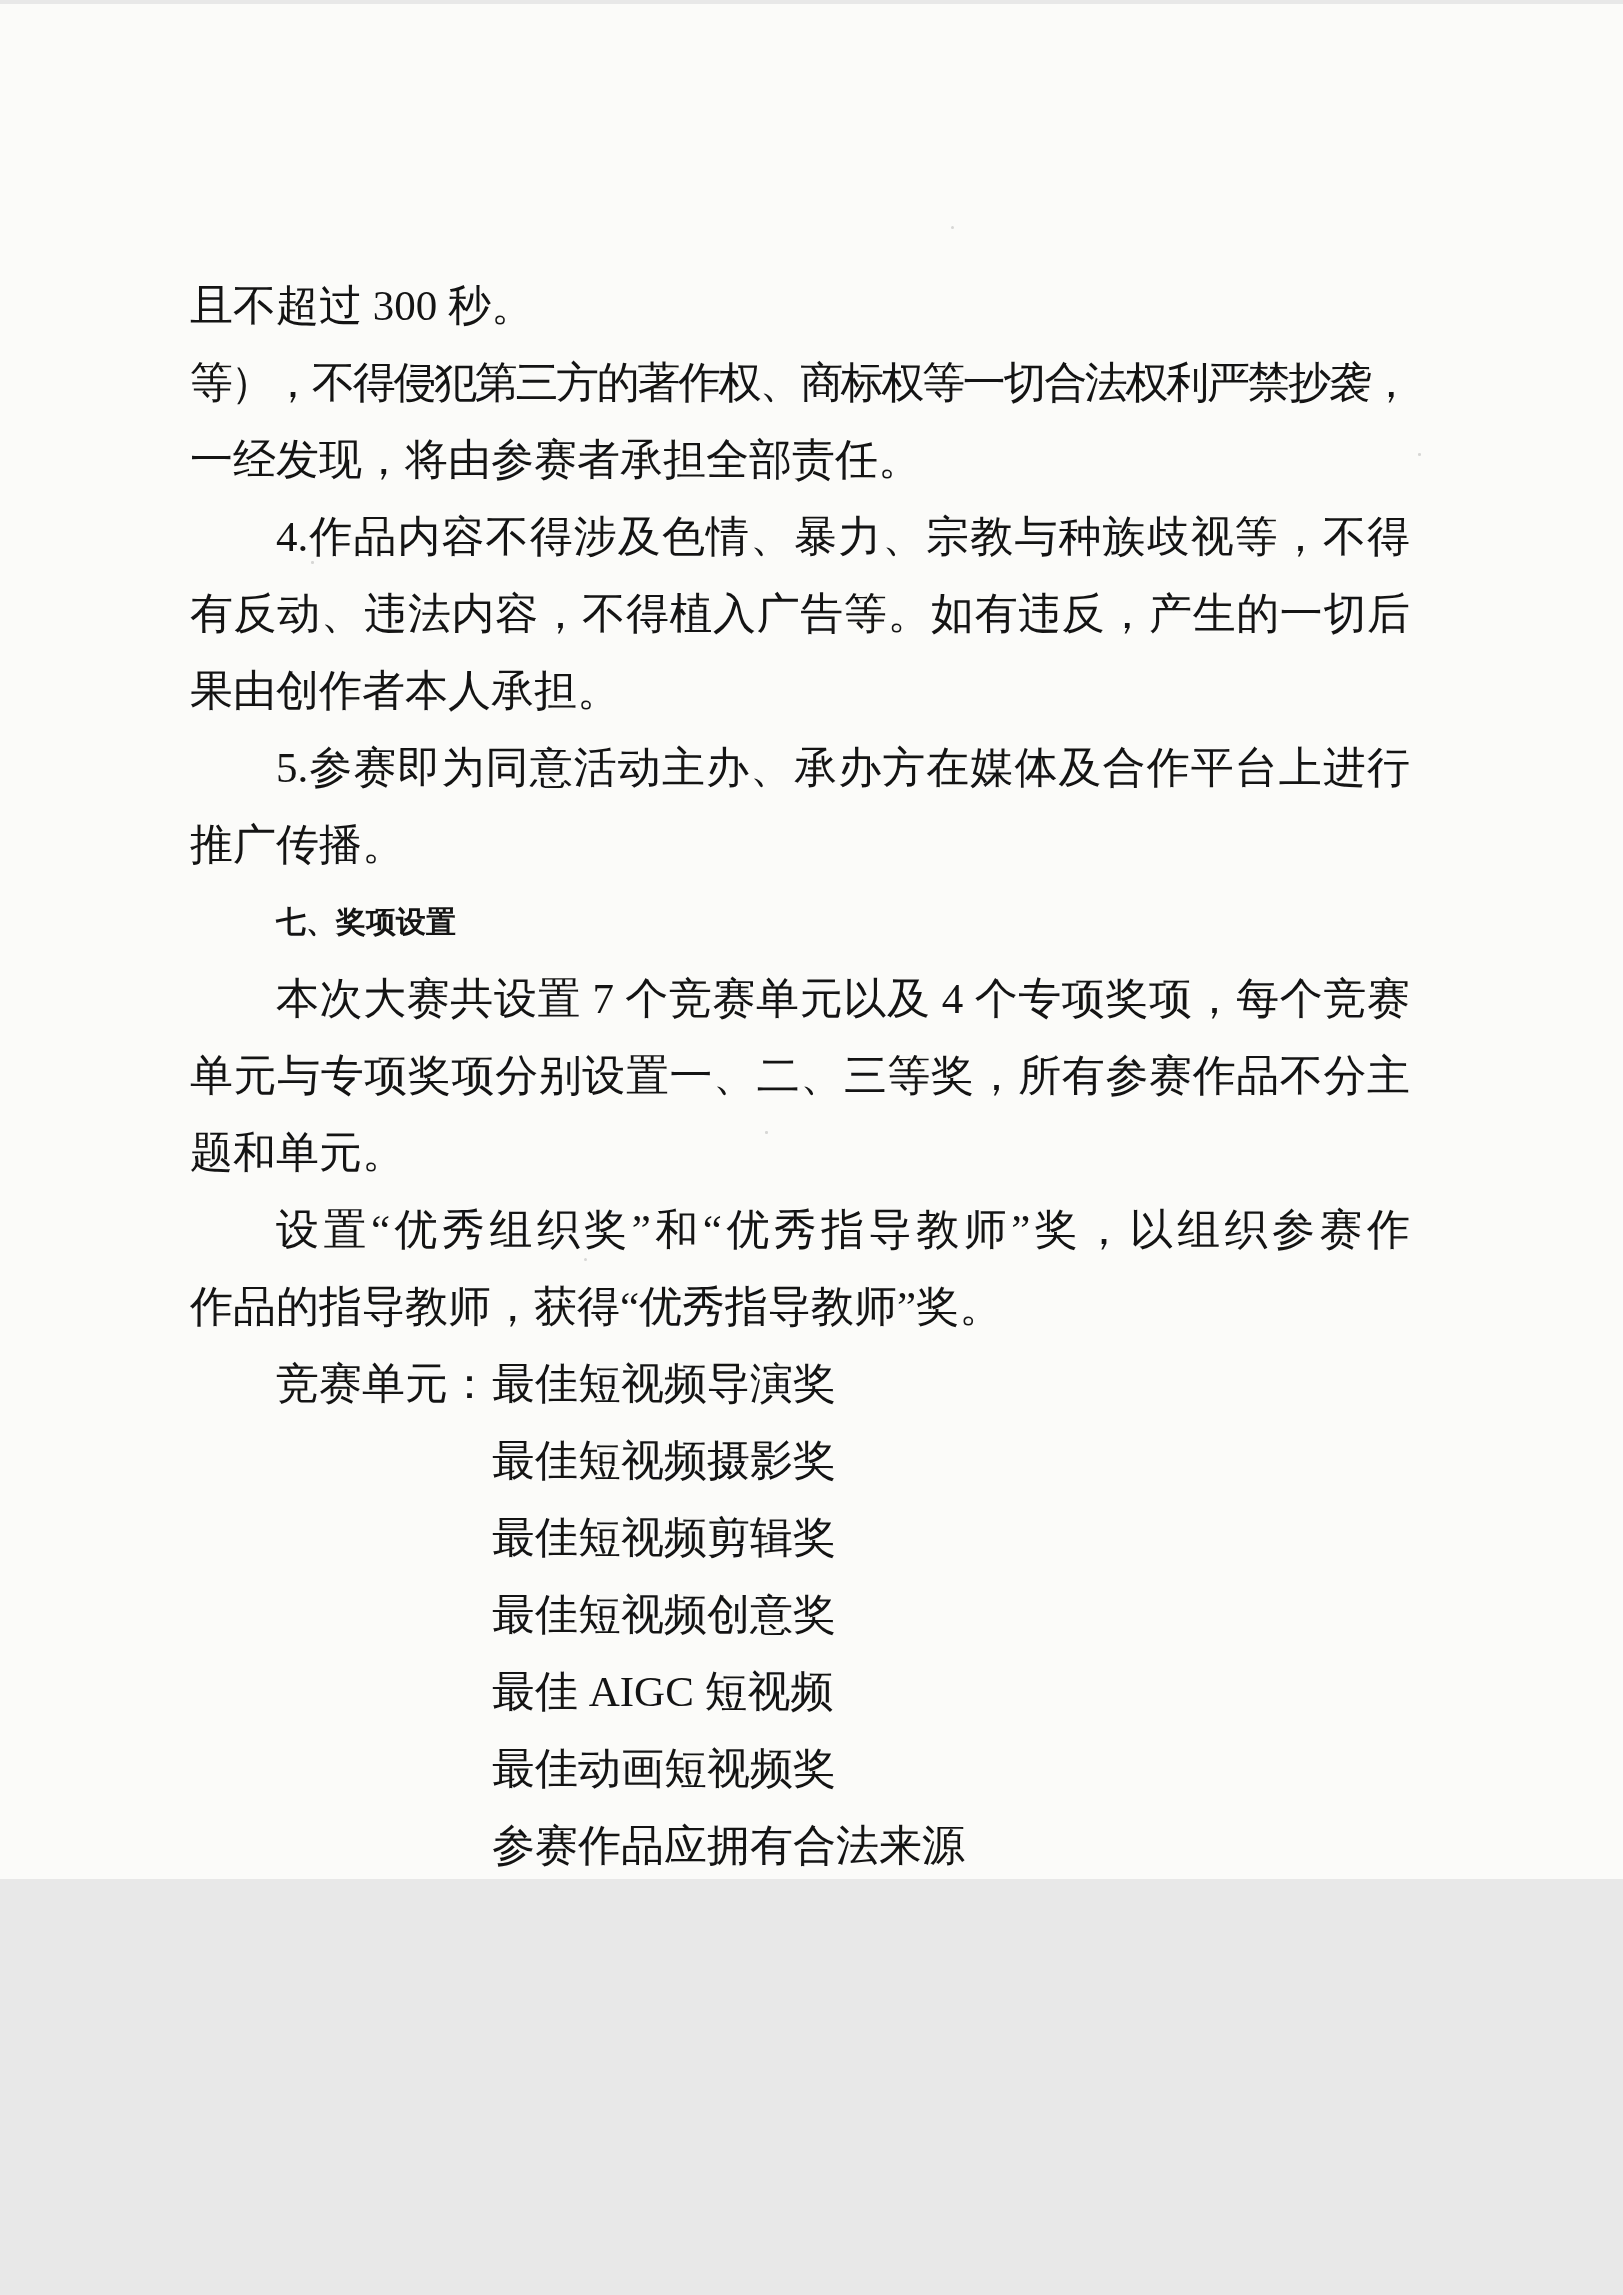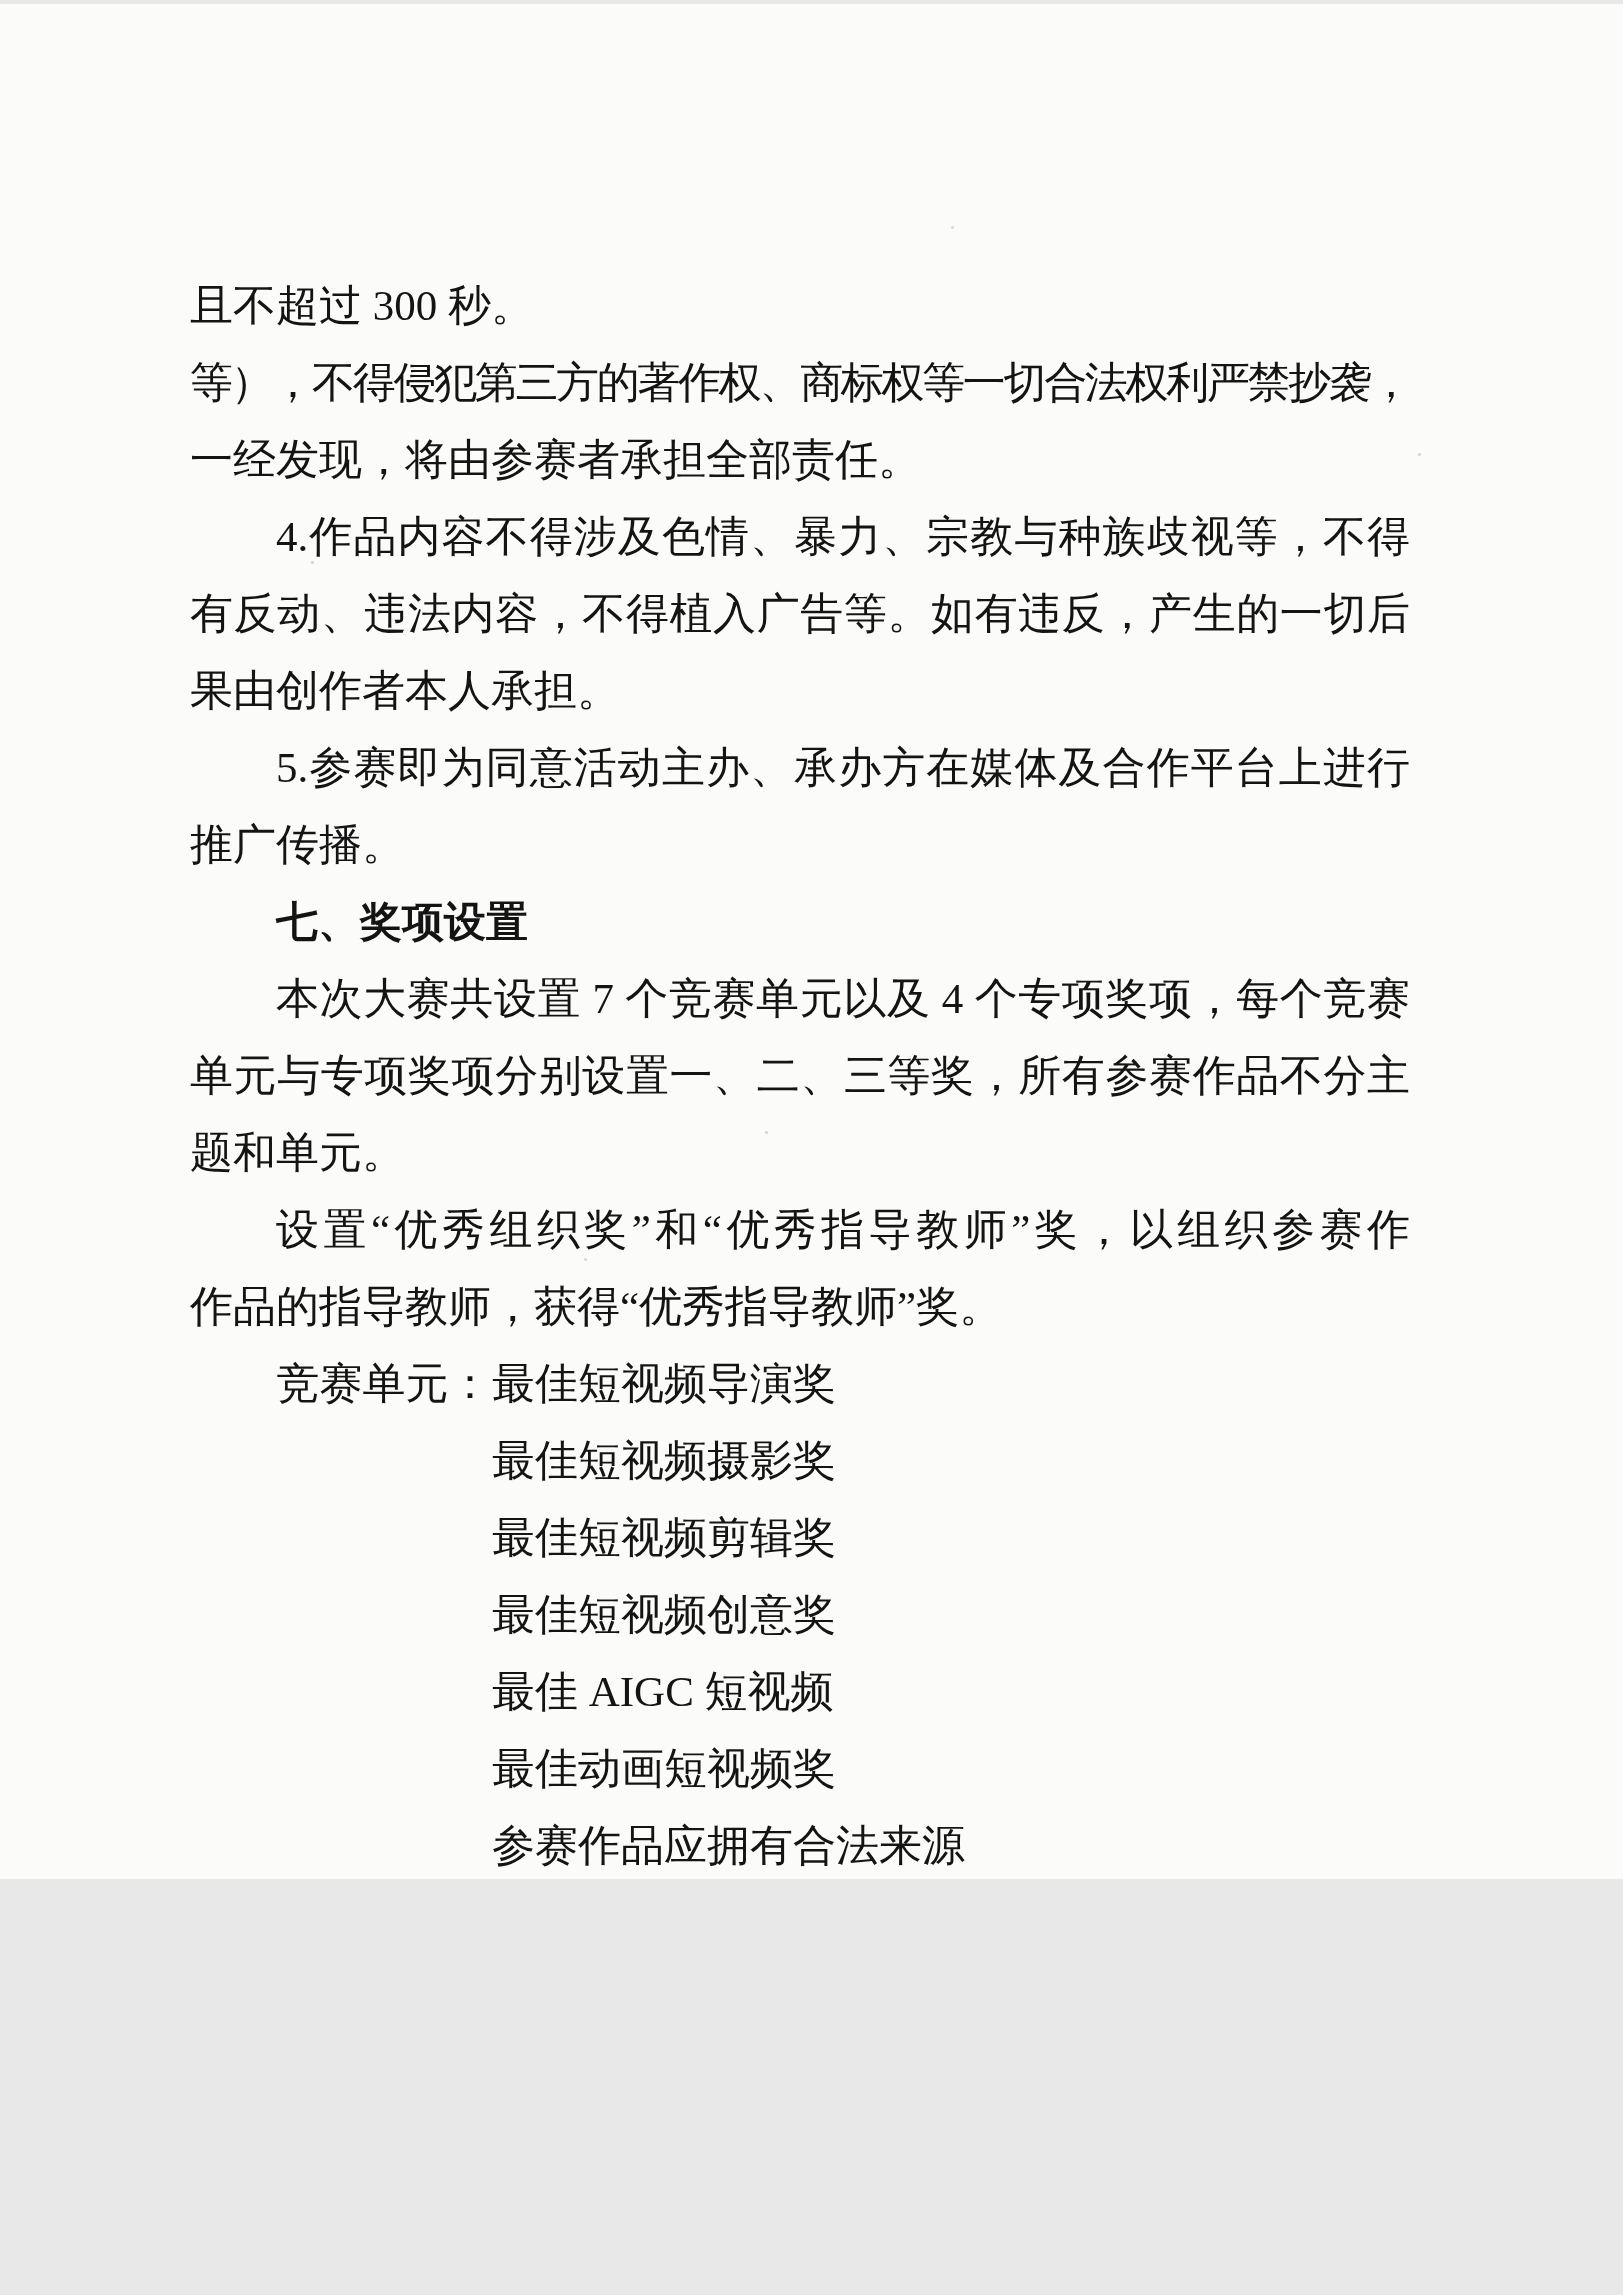--- a/index.html
+++ b/index.html
@@ -34,28 +34,27 @@
     text-align: justify;
     text-align-last: justify;
     text-justify: inter-character;
     white-space: normal;
   }
   .indent { text-indent: 86px; }
   .tight  { letter-spacing: -2.6px; }
   .heading {
     font-family: "Liberation Sans", "DejaVu Sans", sans-serif;
     font-weight: 700;
-    font-size: 42px;
+    font-size: 30px;
   }
   .award       { margin-left: 302px; }
   .award.first { margin-left: 86px; }
   .award-label {
     display: inline-block;
     width: 216px;
-    text-align: center;
   }
   .footer {
     position: absolute;
     left: 184px;
     top: 2112px;
     height: 52px;
     line-height: 52px;
     font-size: 40px;
     letter-spacing: 1.7px;
     color: #161616;

